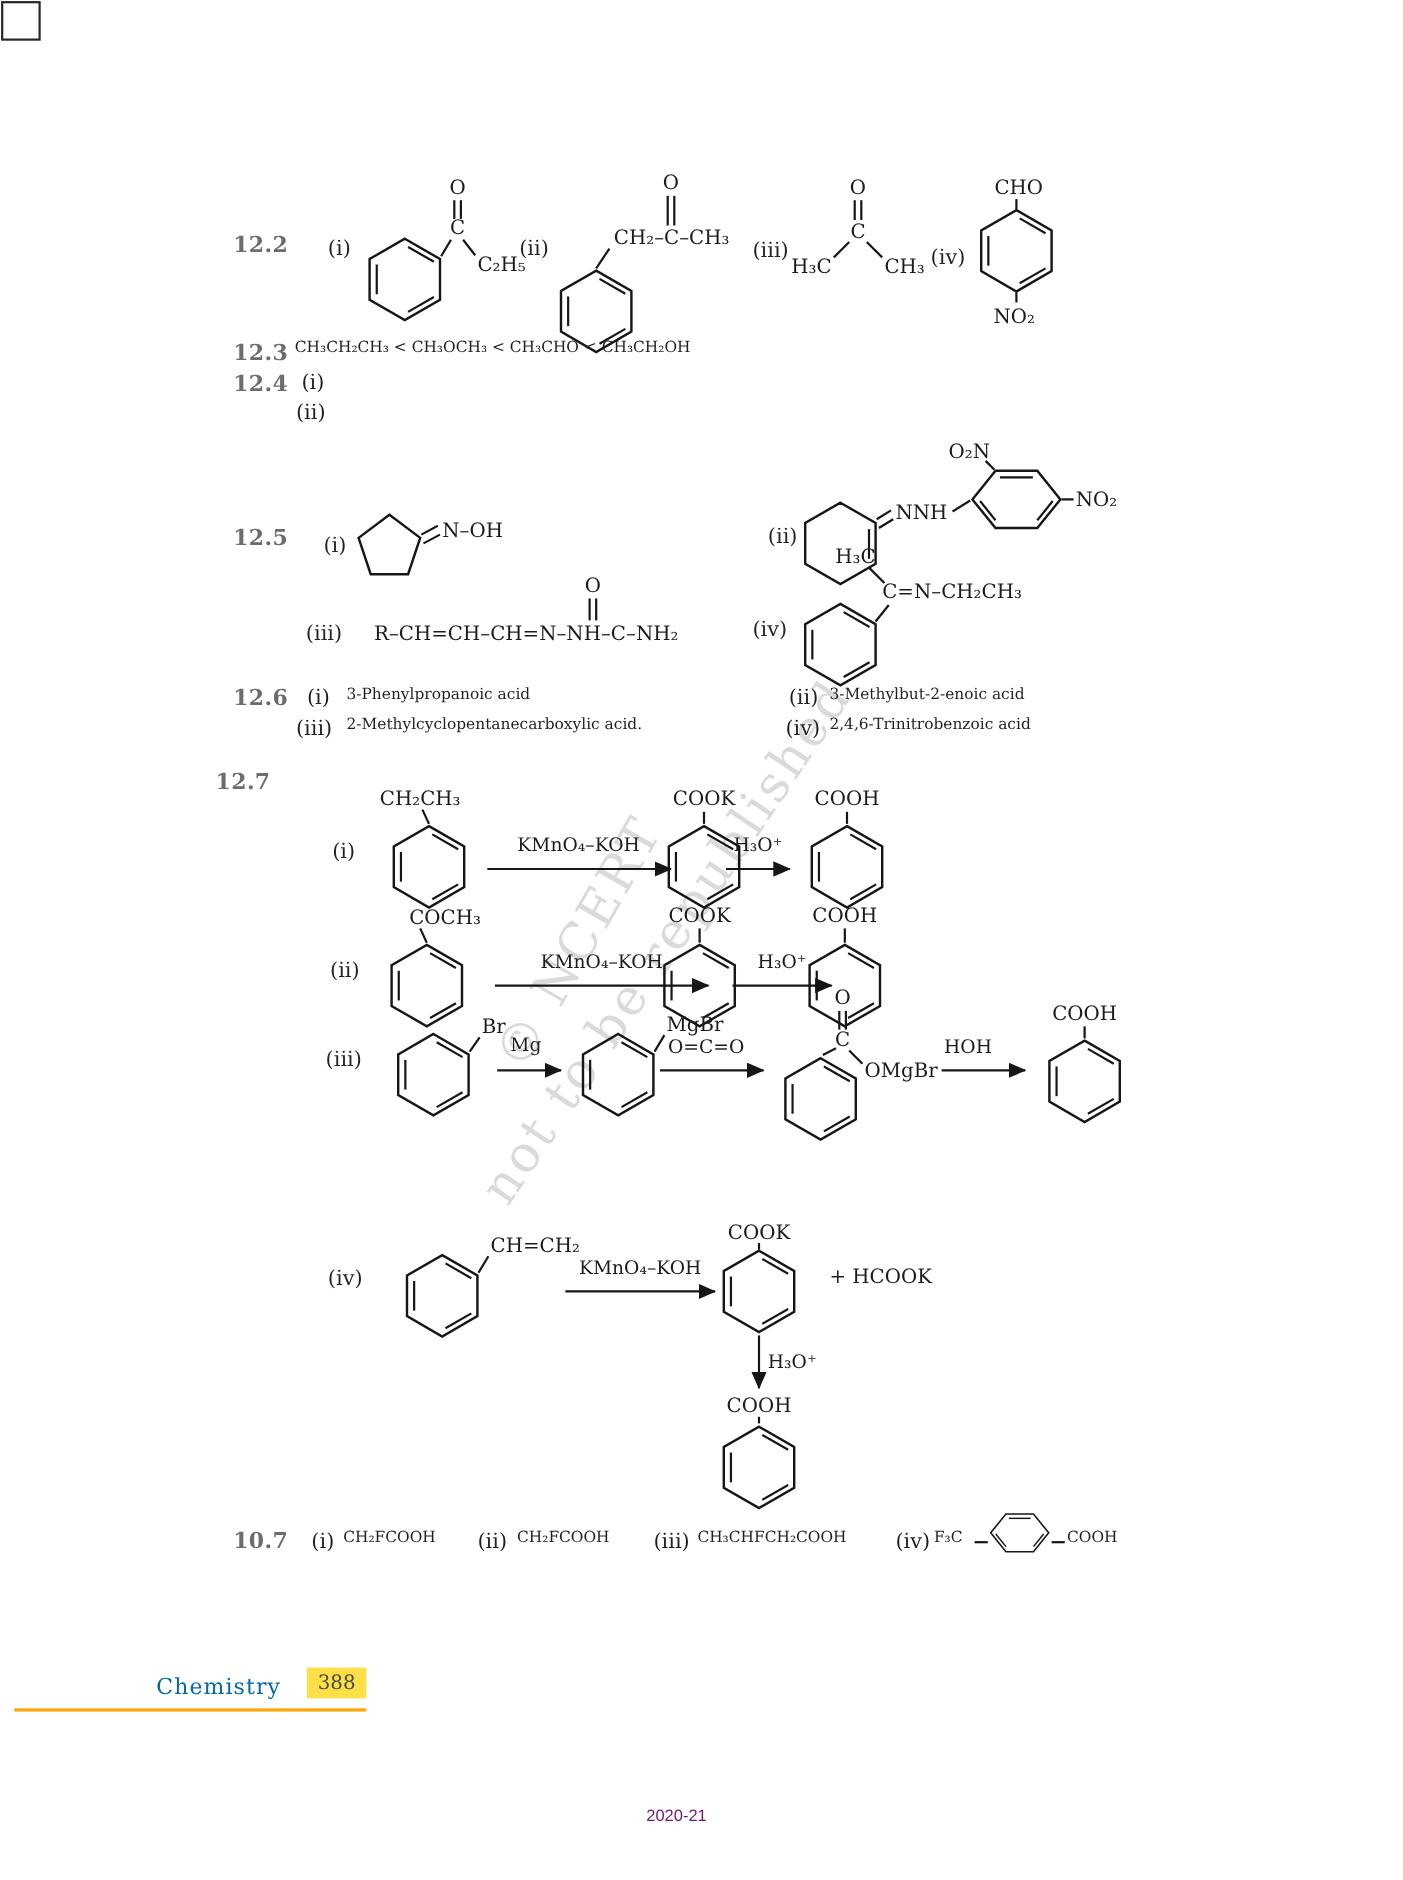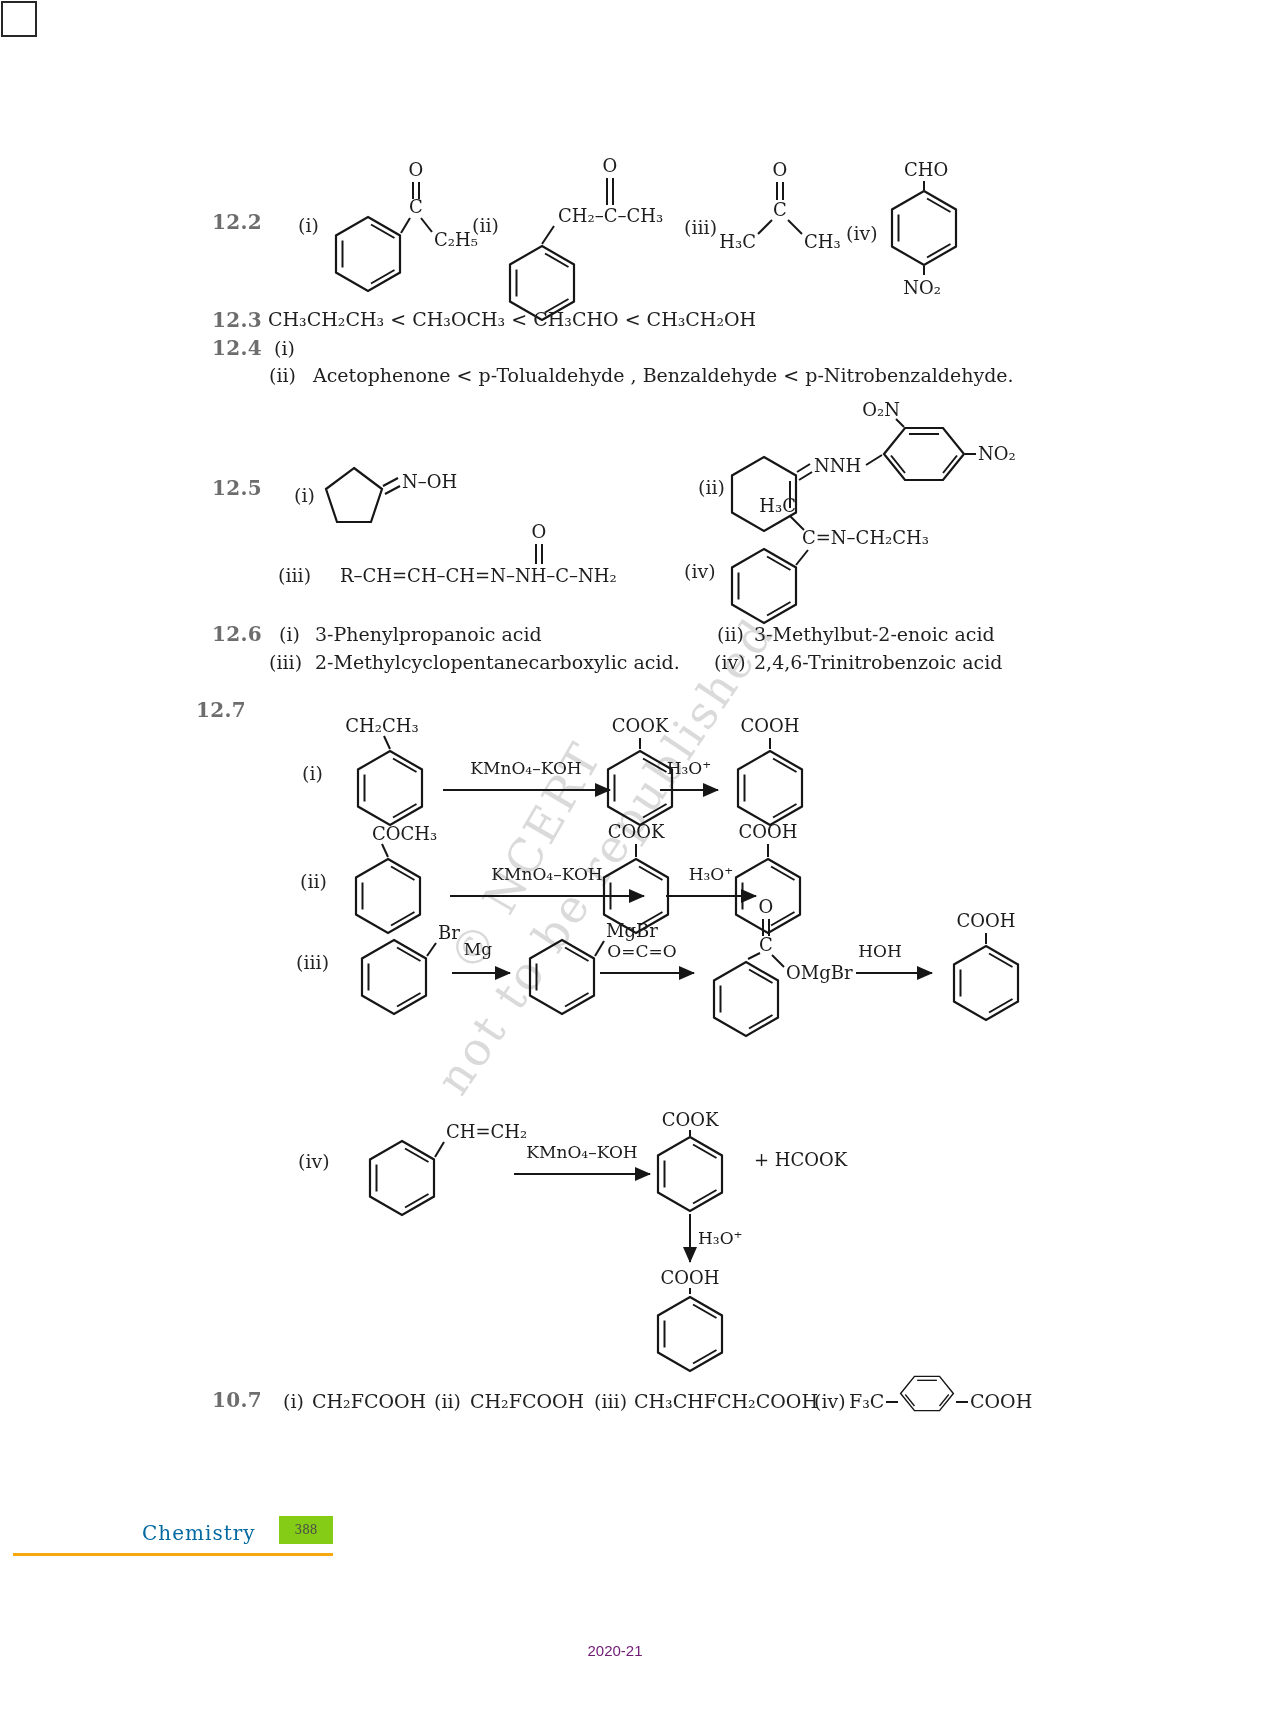--- a/index.html
+++ b/index.html
@@ -1,36 +1,36 @@
 <!DOCTYPE html>
 <html><head>
 <meta charset="utf-8">
 <style>
   html,body{margin:0;padding:0;background:#ffffff;}
   .page{position:relative;width:1275px;height:1709px;background:#ffffff;overflow:hidden;
         font-family:"DejaVu Serif","Liberation Serif",serif;color:#1f1f1f;}
   .abs{position:absolute;white-space:nowrap;}
   .qnum{font-weight:700;color:#6d6d6d;font-size:20px;letter-spacing:.3px;}
-  .t19{font-size:19px;}
+  .t19{font-size:14px;}
   .lab{font-size:19px;}
   .struct{position:absolute;overflow:visible;}
   svg text{font-family:"DejaVu Serif","Liberation Serif",serif;fill:#1c1c1c;}
   .ct{font-size:18px;}
   .cl{font-size:19px;fill:#242424;}
   .cr{font-size:17px;}
   svg .b{stroke:#161616;stroke-width:2;fill:none;}
   .hbond{position:absolute;height:2px;background:#161616;}
   .corner{position:absolute;left:1px;top:1px;width:32px;height:32px;border:2.5px solid #262626;}
   .wm{position:absolute;font-size:46px;color:#cbcbcb;opacity:.7;letter-spacing:3px;
       white-space:nowrap;transform-origin:0 50%;}
   .wm1{transform:rotate(-60deg);}
   .wm2{transform:rotate(-56deg);}
   .footer-line{position:absolute;left:13px;top:1553px;width:320px;height:3px;background:#F7A80D;}
   .pagebox{position:absolute;left:279px;top:1516px;width:54px;height:28px;line-height:28px;
-           background:#84cc16;text-align:center;font-size:12px;color:#4a4a4a;}
+           background:#fde047;text-align:center;font-size:18px;color:#4a4a4a;}
   .fbook{position:absolute;left:142px;top:1521px;font-size:20px;color:#0369a1;letter-spacing:1px;}
   .fyear{position:absolute;left:553px;top:1642px;width:124px;text-align:center;
          font-family:"Liberation Sans",sans-serif;font-size:15px;color:#701a75;}
 </style>
 </head>
 <body>
 
 <svg width="0" height="0" style="position:absolute">
   <defs>
     <marker id="ah" markerWidth="9" markerHeight="8" refX="7.5" refY="3.5" orient="auto">
@@ -109,21 +109,20 @@
     <line x1="84" y1="118" x2="84" y2="127" class="b"></line>
     <text class="ct" x="82" y="146" text-anchor="middle">NO₂</text>
   </svg>
 
   <div class="abs qnum" style="left:212px;top:308px;">12.3</div>
   <div class="abs t19" style="left:268px;top:308px;">CH₃CH₂CH₃ &lt; CH₃OCH₃ &lt; CH₃CHO &lt; CH₃CH₂OH</div>
 
   <div class="abs qnum" style="left:212px;top:336px;">12.4</div>
   <div class="abs lab" style="left:274px;top:337px;">(i)</div>
   <div class="abs lab" style="left:269px;top:364px;">(ii)</div>
-  <div class="abs t19" style="left:313px;top:364px;">Acetophenone &lt; p-Tolualdehyde , Benzaldehyde &lt; p-Nitrobenzaldehyde.</div>
 
   <div class="abs qnum" style="left:212px;top:476px;text-align:center;">12.5</div>
 
   <svg class="struct" style="left:282px;top:438px;" width="240" height="110">
     <text class="cl" x="12" y="64">(i)</text>
     <use href="#pent" x="40" y="26"></use>
     <line x1="101" y1="48" x2="116" y2="40" class="b"></line>
     <line x1="103" y1="56" x2="118" y2="48" class="b"></line>
     <text class="ct" x="120" y="50">N–OH</text>
   </svg>

